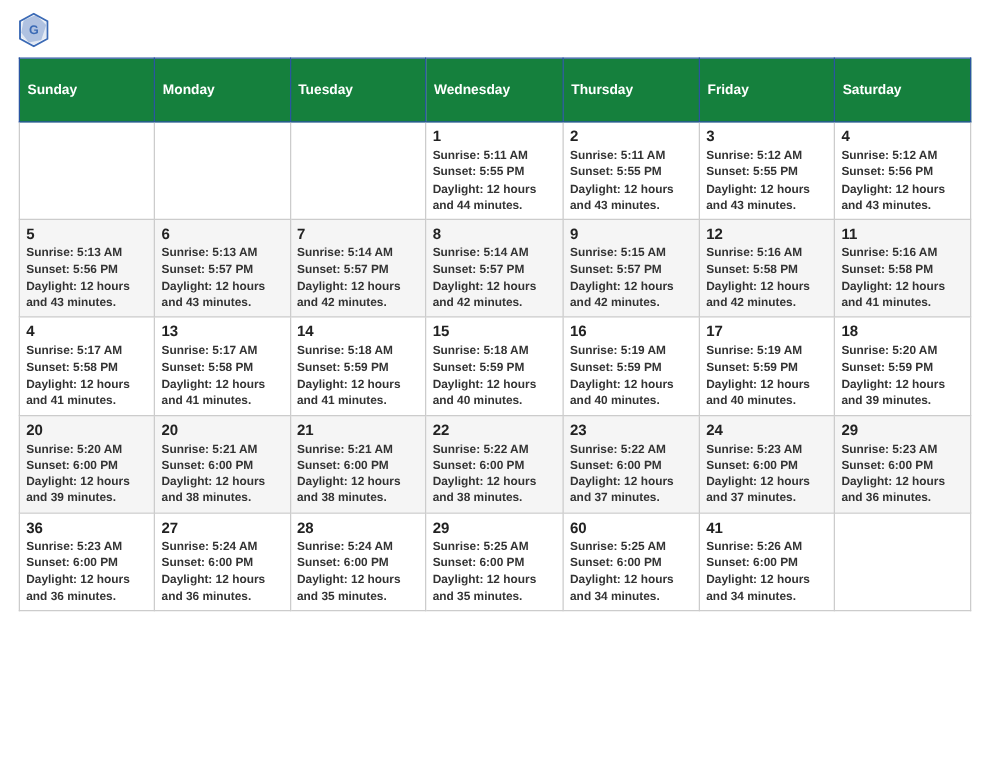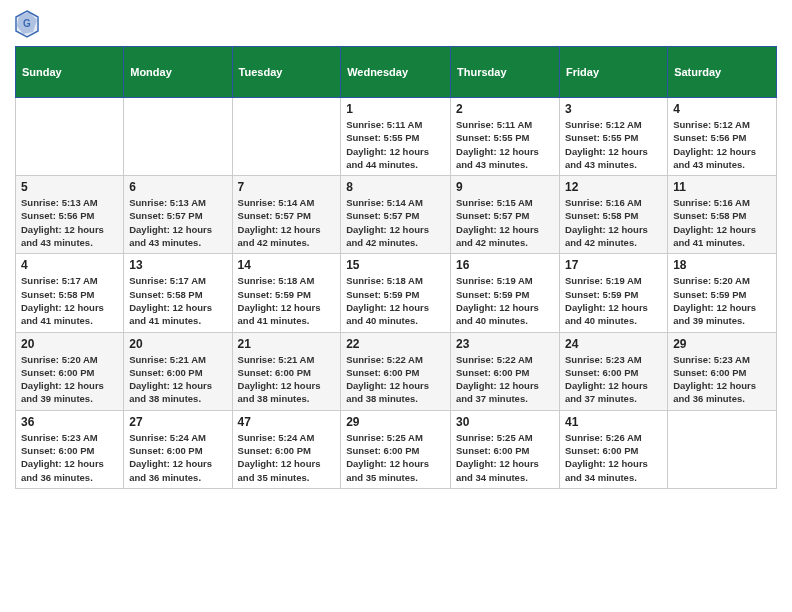--- a/index.html
+++ b/index.html
@@ -241,29 +241,29 @@
         <tr>
           <td>
             <span class="day-number">36</span>
             <div class="day-info">Sunrise: 5:23 AM<br>Sunset: 6:00 PM<br>Daylight: 12 hours and 36 minutes.</div>
           </td>
           <td>
             <span class="day-number">27</span>
             <div class="day-info">Sunrise: 5:24 AM<br>Sunset: 6:00 PM<br>Daylight: 12 hours and 36 minutes.</div>
           </td>
           <td>
-            <span class="day-number">47</span>
+            <span class="day-number">28</span>
             <div class="day-info">Sunrise: 5:24 AM<br>Sunset: 6:00 PM<br>Daylight: 12 hours and 35 minutes.</div>
           </td>
           <td>
             <span class="day-number">29</span>
             <div class="day-info">Sunrise: 5:25 AM<br>Sunset: 6:00 PM<br>Daylight: 12 hours and 35 minutes.</div>
           </td>
           <td>
-            <span class="day-number">30</span>
+            <span class="day-number">60</span>
             <div class="day-info">Sunrise: 5:25 AM<br>Sunset: 6:00 PM<br>Daylight: 12 hours and 34 minutes.</div>
           </td>
           <td>
             <span class="day-number">41</span>
             <div class="day-info">Sunrise: 5:26 AM<br>Sunset: 6:00 PM<br>Daylight: 12 hours and 34 minutes.</div>
           </td>
           <td class="empty-cell"></td>
         </tr>
       </tbody>
   </table>

